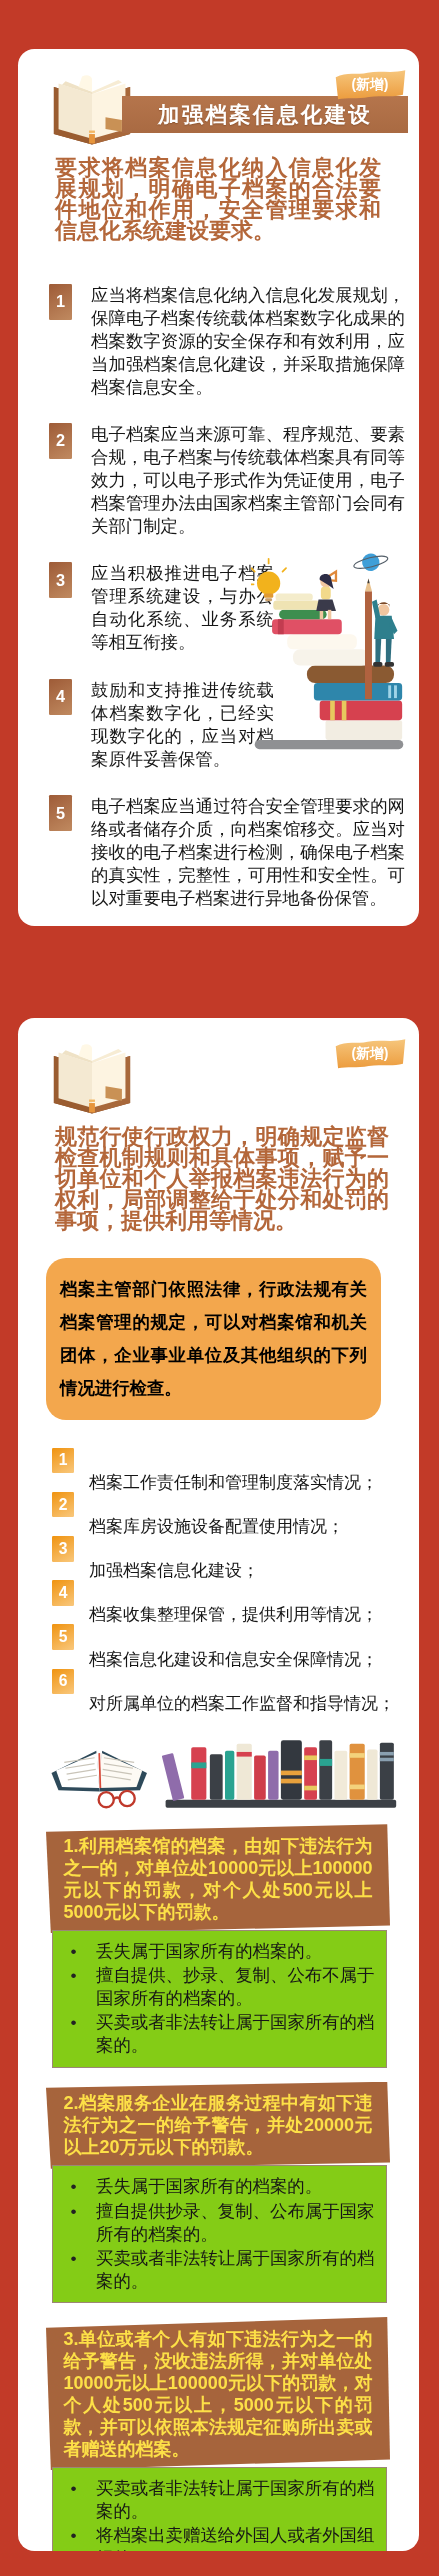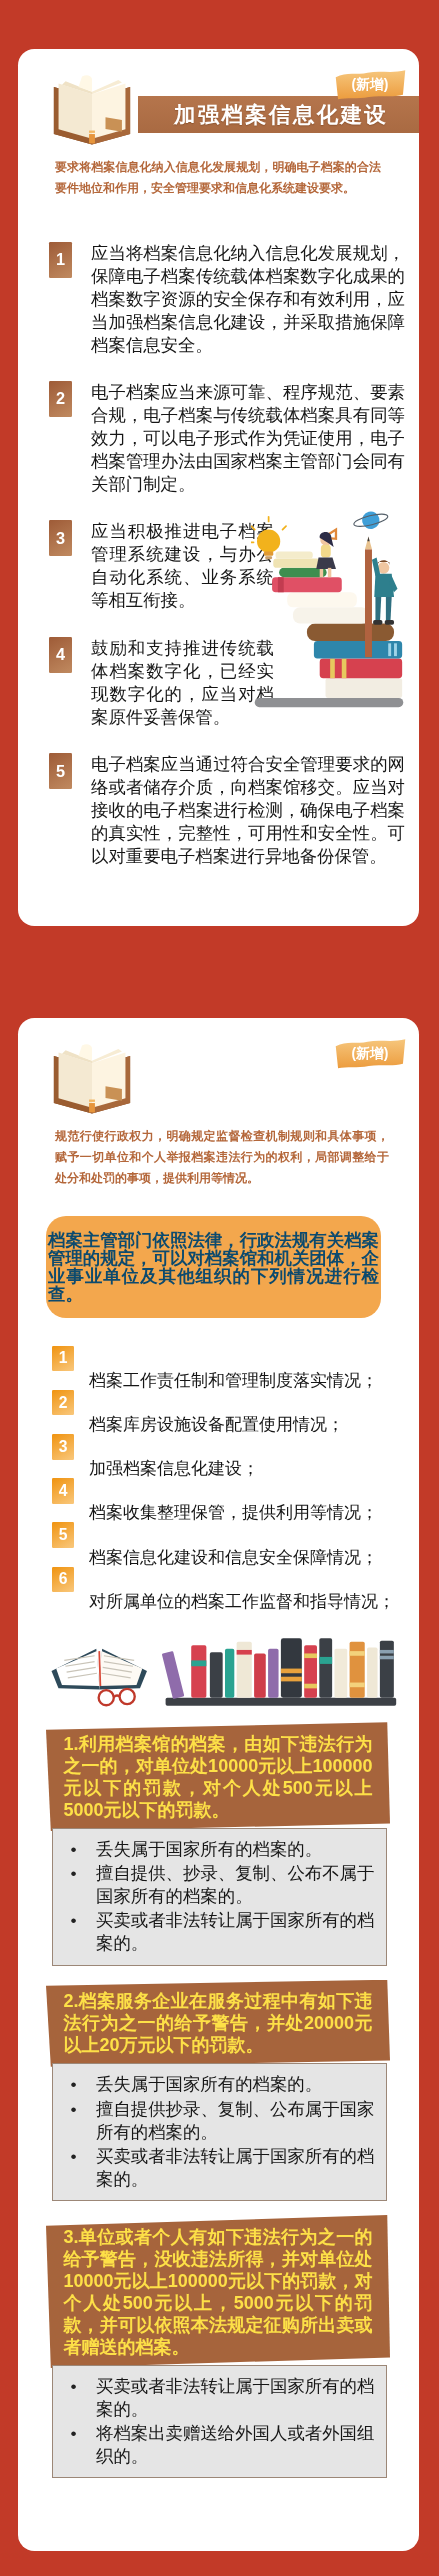--- a/index.html
+++ b/index.html
@@ -13,35 +13,35 @@
     position:absolute;left:18px;width:401px;background:#ffffff;
     border-radius:16.3px;overflow:hidden;box-sizing:border-box;
   }
   #card1{top:49px;height:877px;}
   #card2{top:1018px;height:1533px;}
 
   
   .sec-header{position:relative;margin-top:33px;height:63px;}
   .book-icon{position:absolute;left:30px;top:-7px;width:88px;height:70px;}
   .banner{
-    position:absolute;left:120px;top:14px;width:286px;height:37px;
+    position:absolute;left:104px;top:14px;width:286px;height:37px;
     background:linear-gradient(180deg,#b5754c,#a96a42);
     display:flex;align-items:center;justify-content:center;
   }
   .banner-title{
     color:#ffffff;font-size:21.5px;font-weight:700;letter-spacing:2.3px;
     text-shadow:0 1.2px 1.2px rgba(90,40,10,.35);white-space:nowrap;
   }
   .flag{position:absolute;left:316px;top:-12.8px;width:73px;height:34px;}
   .flag text{font-size:24px;font-weight:700;fill:#ffffff;}
 
   
   .intro{
     margin:11.6px 35px 0 37px;width:326px;
-    color:#b4673a;font-size:12px;font-weight:700;line-height:21px;
+    color:#b4673a;font-size:22px;font-weight:700;line-height:21px;
     text-align:justify;
   }
   #card2 .intro{width:334px;}
 
   
   .c1-items{margin-top:43px;position:relative;}
   .c1-item{display:flex;margin:0 0 24.4px 31px;}
   .numsq{
     flex:0 0 auto;width:23px;height:36px;border-radius:1.2px;
     background:linear-gradient(150deg,#9e5b37,#c08a60);
@@ -52,22 +52,22 @@
     margin-left:19px;width:314px;color:#161616;font-size:17.4px;
     line-height:23px;font-weight:500;text-align:justify;
   }
   .c1-item:nth-of-type(3) .c1-text,
   .c1-item:nth-of-type(4) .c1-text{width:183px;}
   .illu1{position:absolute;left:233px;top:262px;width:156px;height:209px;}
 
   
   .highlight-box{
     margin:27px 38px 0 28px;background:#f3a74d;border-radius:20px;
-    padding:15px 2px;color:#0c4a6e;font-size:17.4px;font-weight:700;
-    line-height:18px;text-align:justify;
+    padding:15px 14px;color:#000000;font-size:17.4px;font-weight:700;
+    line-height:33px;text-align:justify;
   }
   .check-items{margin-top:28px;}
   .check-item{display:flex;align-items:center;margin:0 0 18.6px 34px;height:25.6px;}
   .numsq2{
     flex:0 0 auto;width:22px;height:25.6px;border-radius:1.2px;
     background:linear-gradient(150deg,#f0930f,#f9c87d);
     color:#fff;font-size:15.7px;font-weight:700;
     display:flex;align-items:center;justify-content:center;
   }
   .check-text{margin-left:15px;color:#161616;font-size:17px;font-weight:500;white-space:nowrap;margin-top:44px;}
@@ -75,21 +75,21 @@
 
   .penalty{margin-bottom:14px;}
   .penalty-head{
     margin:0 29px 0 28px;background:#a6643c;
     padding:10.5px 17.4px;color:#fde047;font-size:18px;font-weight:700;
     line-height:22px;text-align:justify;
     clip-path:polygon(0 7%,99.2% 0,100% 93%,1.4% 100%);
   }
   .penalty-ul{
     list-style:none;margin:-3.5px 32px 0 34px;padding:8.1px 11.6px 8.1px 0;
-    border:1.2px solid #9c8777;background:#e5e5e5;position:relative;
+    border:1.2px solid #9c8777;background:#84cc16;position:relative;
   }
   .penalty-ul li{
     position:relative;padding-left:43px;margin:1.2px 0;
     color:#161616;font-size:17.4px;line-height:23px;font-weight:500;text-align:justify;
   }
   .penalty-ul li::before{
     content:"\2022";position:absolute;left:17.4px;top:0;
     color:#222;font-size:17.4px;
   }
 </style>

